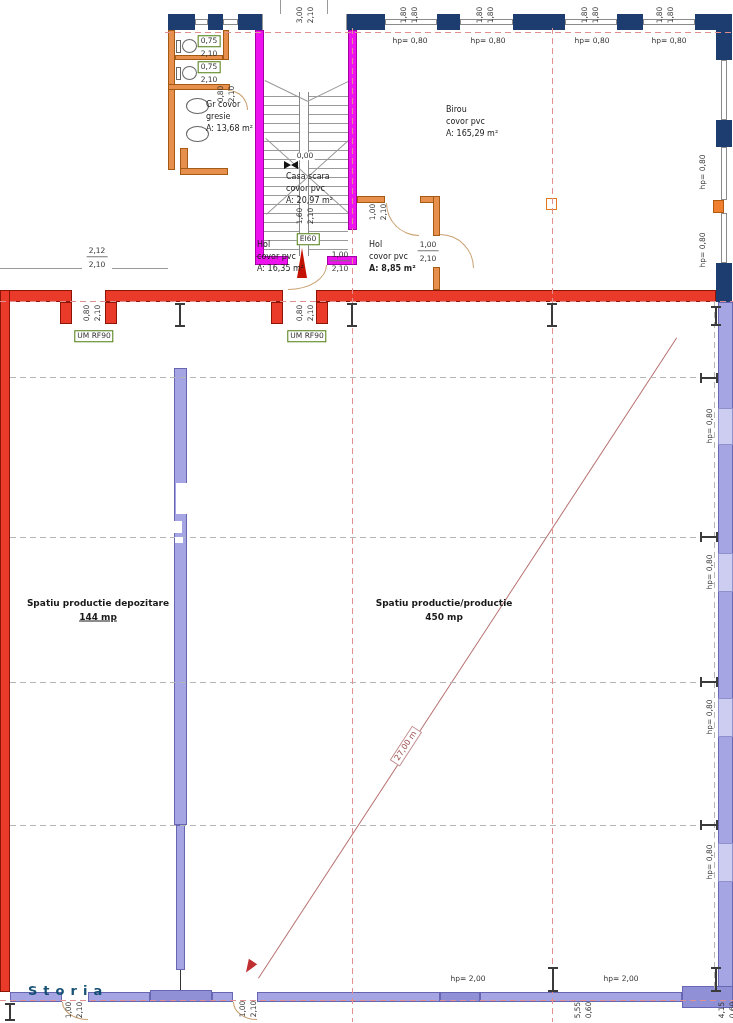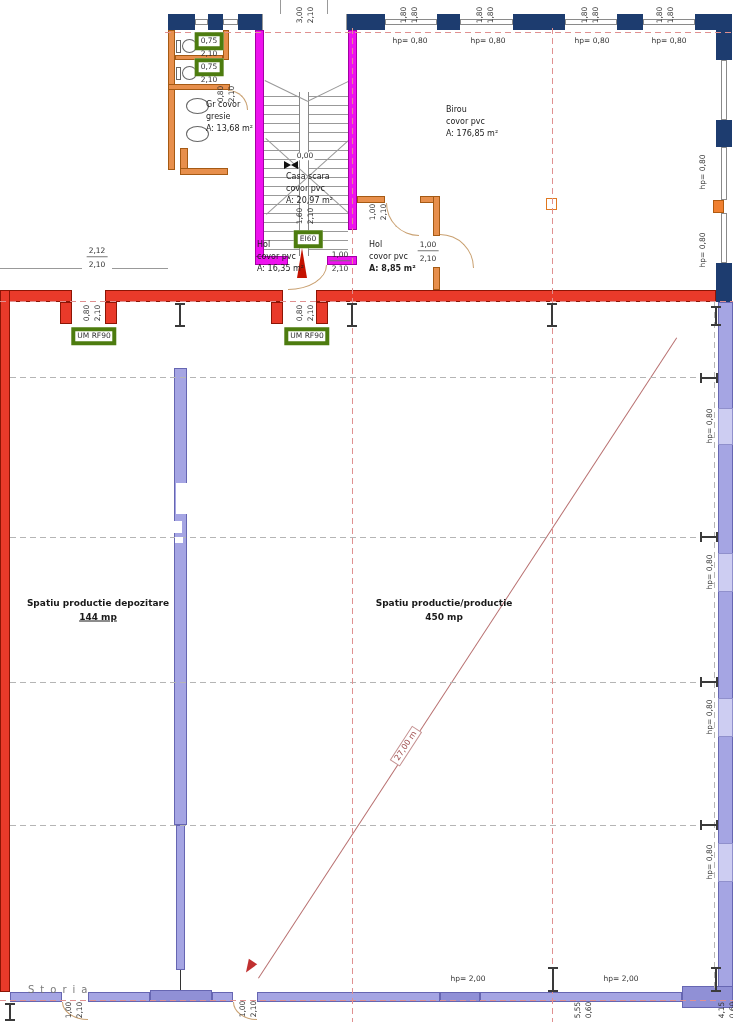--- a/index.html
+++ b/index.html
@@ -4,28 +4,28 @@
 <style>
   html,body{margin:0;padding:0;background:#fff;}
   #plan{position:relative;width:733px;height:1023px;background:#fff;overflow:hidden;
         font-family:"DejaVu Sans",sans-serif;}
   .abs{position:absolute;box-sizing:border-box;z-index:10;}
   .dashH{position:absolute;height:1px;z-index:12;}
   .dashV{position:absolute;width:1px;z-index:12;}
   .lbl{position:absolute;font-size:7.5px;color:#333;white-space:nowrap;line-height:1;
        transform:translate(-50%,-50%);z-index:30;}
   .rot{transform:translate(-50%,-50%) rotate(-90deg);}
-  .box{border:4px solid #4d7c0f;background:#fff;padding:1px 2px;}
+  .box{border:1px solid #4d7c0f;background:#fff;padding:1px 2px;}
   .ub{border-bottom:1px solid #777;padding:0 2px 1px 2px;}
   .bg{background:#fff;padding:0 1px;}
   .room{font-size:8px;color:#222;transform:translate(0,-50%);}
   .roomb{font-size:9px;font-weight:bold;color:#1a1a1a;}
   .diag{transform:translate(-50%,-50%) rotate(-57deg);border:1px solid #c49090;color:#a05050;
         background:#fff;padding:1px 3px;font-size:8px;}
-  .wm{color:#737373;font-weight:normal;font-size:10px;letter-spacing:6px;transform:translate(0,-50%);
+  .wm{color:#0c4a6e;font-weight:bold;font-size:13px;letter-spacing:6px;transform:translate(0,-50%);
       z-index:40;opacity:.95;}
   .tickV{position:absolute;width:2px;background:#3a3a3a;transform:translateX(-50%);z-index:20;}
   .tickV::before,.tickV::after{content:"";position:absolute;left:-4px;width:10px;height:2px;background:#3a3a3a;}
   .tickV::before{top:0}.tickV::after{bottom:0}
   .tickH{position:absolute;height:2px;width:18px;background:#3a3a3a;z-index:20;}
   .tickH::before,.tickH::after{content:"";position:absolute;top:-4px;width:2px;height:10px;background:#3a3a3a;}
   .tickH::before{left:0}.tickH::after{right:0}
   .arc{position:absolute;box-sizing:border-box;z-index:5;}
   .ellipse{position:absolute;border:1px solid #666;border-radius:50%;background:#fff;z-index:11;box-sizing:border-box;}
   .sline{position:absolute;height:1px;background:#999;transform-origin:0 0;z-index:6;}
@@ -191,21 +191,21 @@
     <div class="lbl rot" style="left: 232px; top: 94px;">2,10</div>
     <div class="lbl room" style="left: 206px; top: 105px;">Gr covor</div>
     <div class="lbl room" style="left: 206px; top: 117px;">gresie</div>
     <div class="lbl room" style="left: 206px; top: 129px;">A: 13,68 m²</div>
     <div class="lbl bg" style="left: 305px; top: 156px;">0,00</div>
     <div class="lbl room" style="left: 286px; top: 177px;">Casa scara</div>
     <div class="lbl room" style="left: 286px; top: 189px;">covor pvc</div>
     <div class="lbl room" style="left: 286px; top: 201px;">A: 20,97 m²</div>
     <div class="lbl room" style="left: 446px; top: 110px;">Birou</div>
     <div class="lbl room" style="left: 446px; top: 122px;">covor pvc</div>
-    <div class="lbl room" style="left: 446px; top: 134px;">A: 176,85 m²</div>
+    <div class="lbl room" style="left: 446px; top: 134px;">A: 165,29 m²</div>
     <div class="lbl rot" style="left: 300px; top: 216px;">1,60</div>
     <div class="lbl rot" style="left: 311px; top: 216px;">2,10</div>
     <div class="lbl box" style="left: 308px; top: 239px;">EI60</div>
     <div class="lbl room" style="left: 257px; top: 245px;">Hol</div>
     <div class="lbl room" style="left: 257px; top: 257px;">covor pvc</div>
     <div class="lbl room" style="left: 257px; top: 269px;">A: 16,35 m²</div>
     <div class="lbl room" style="left: 369px; top: 245px;">Hol</div>
     <div class="lbl room" style="left: 369px; top: 257px;">covor pvc</div>
     <div class="lbl room" style="left: 369px; top: 269px; font-weight: bold;">A: 8,85 m²</div>
     <div class="lbl rot" style="left: 373px; top: 212px;">1,00</div>

